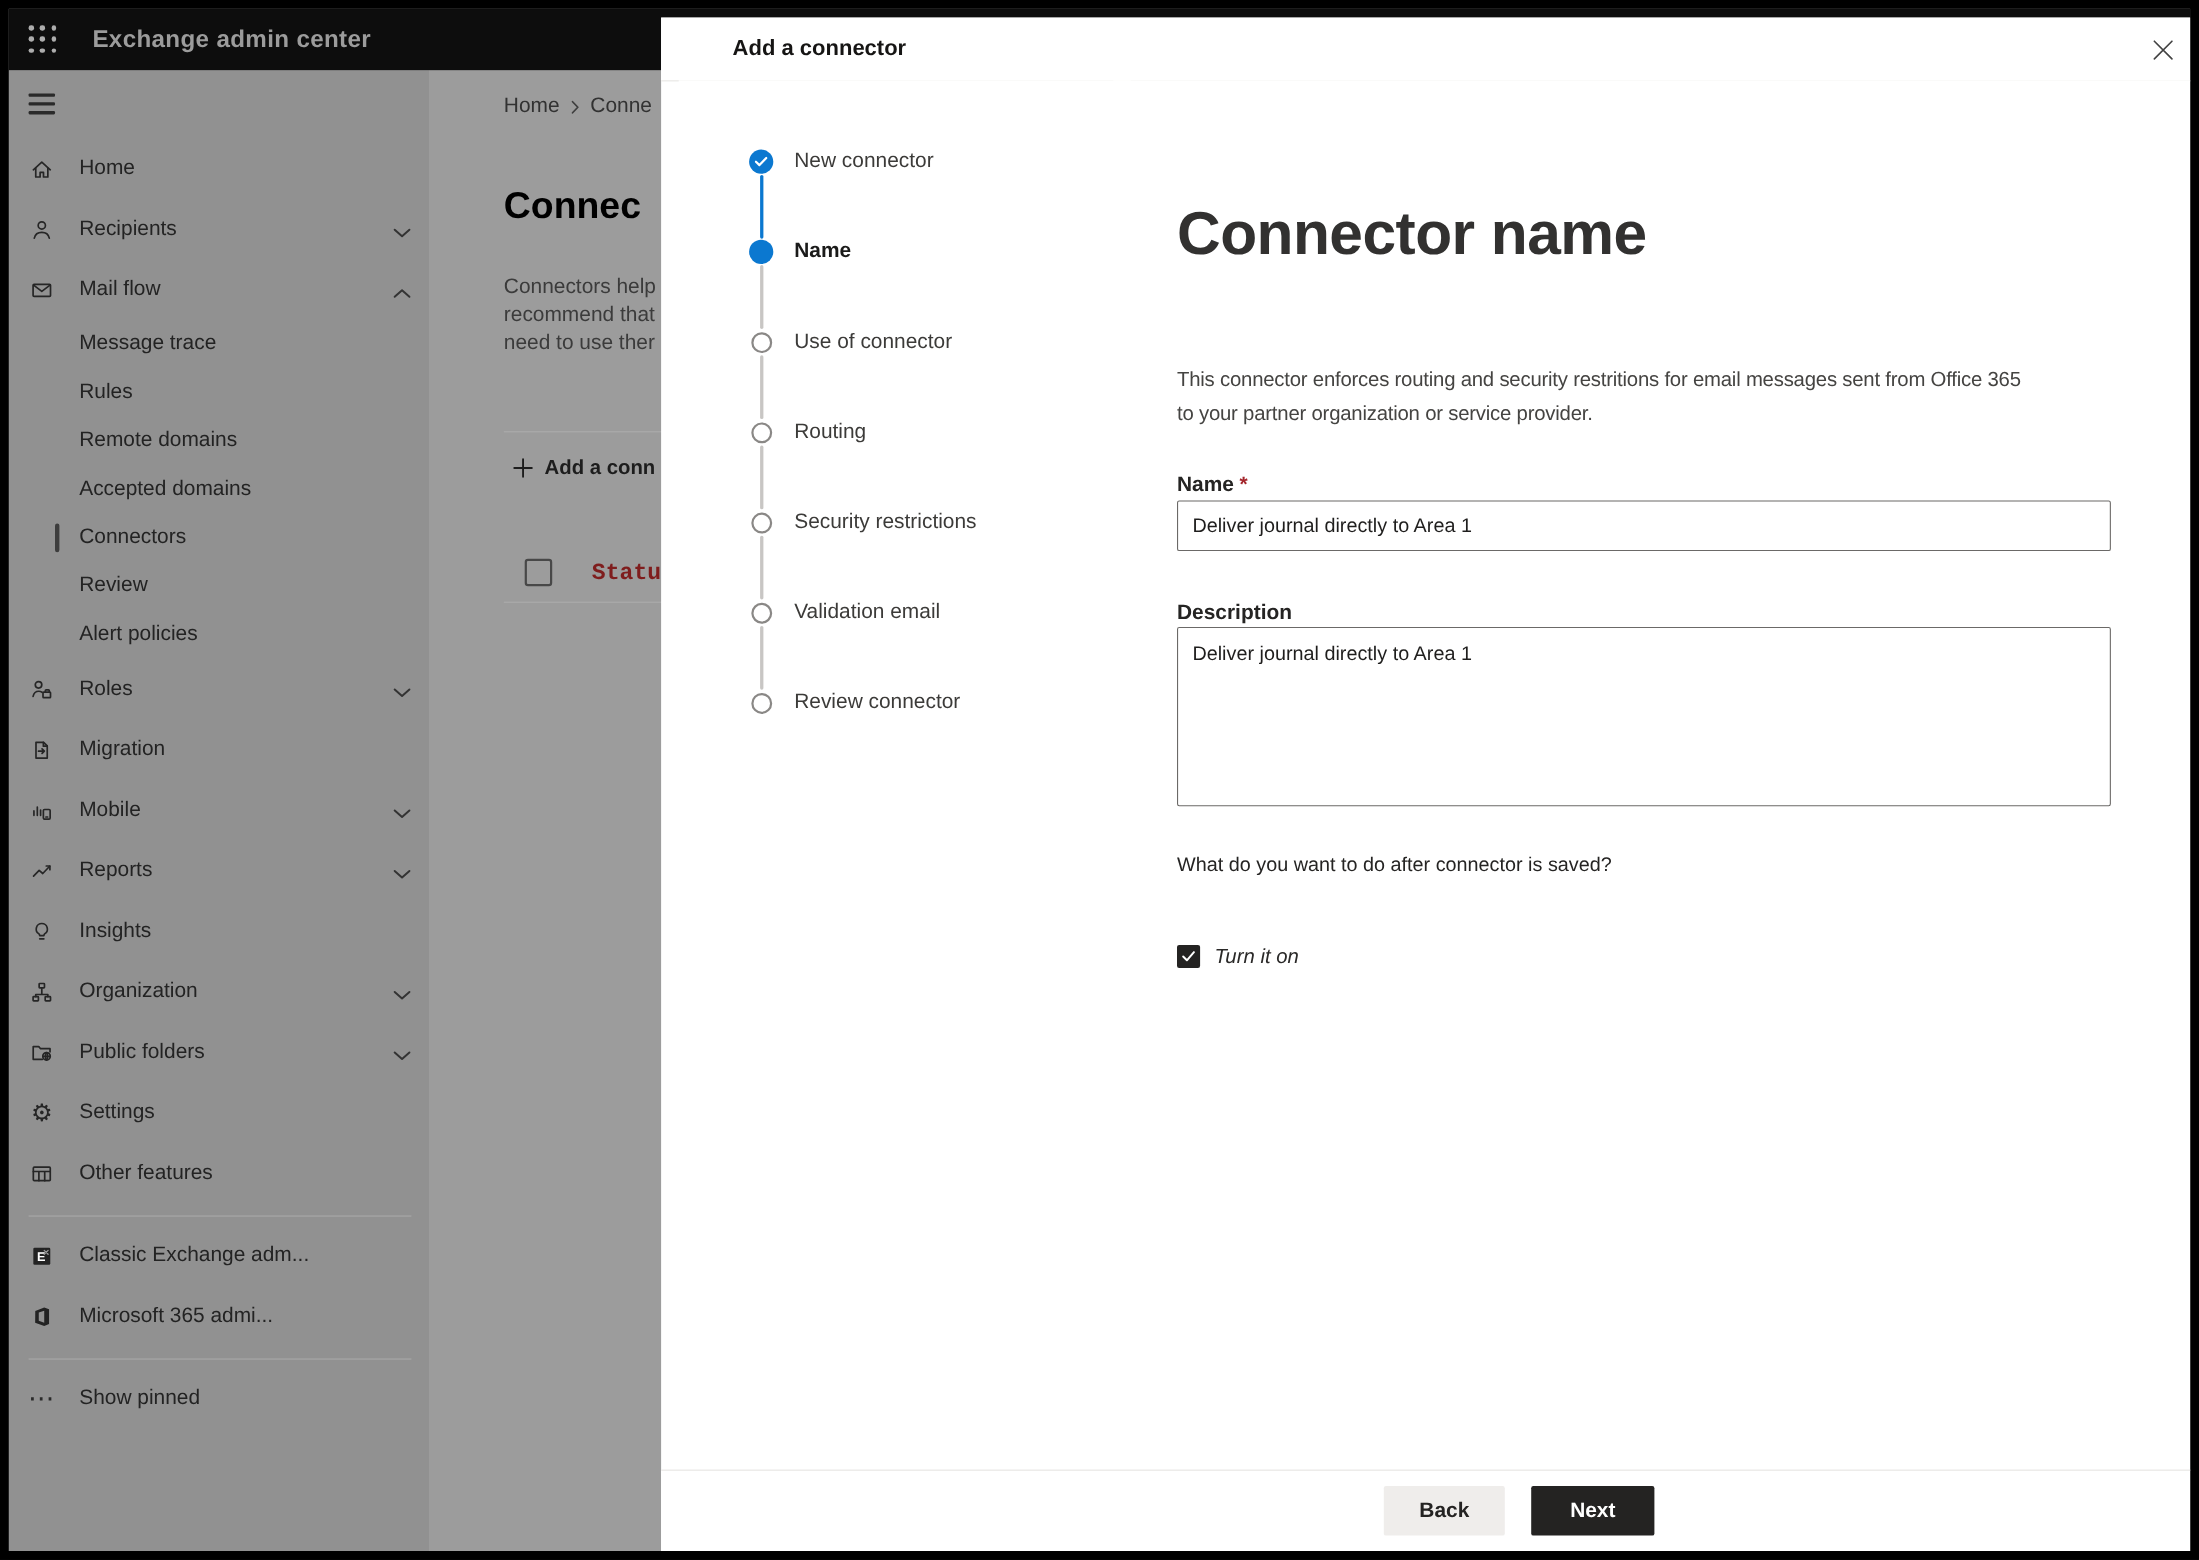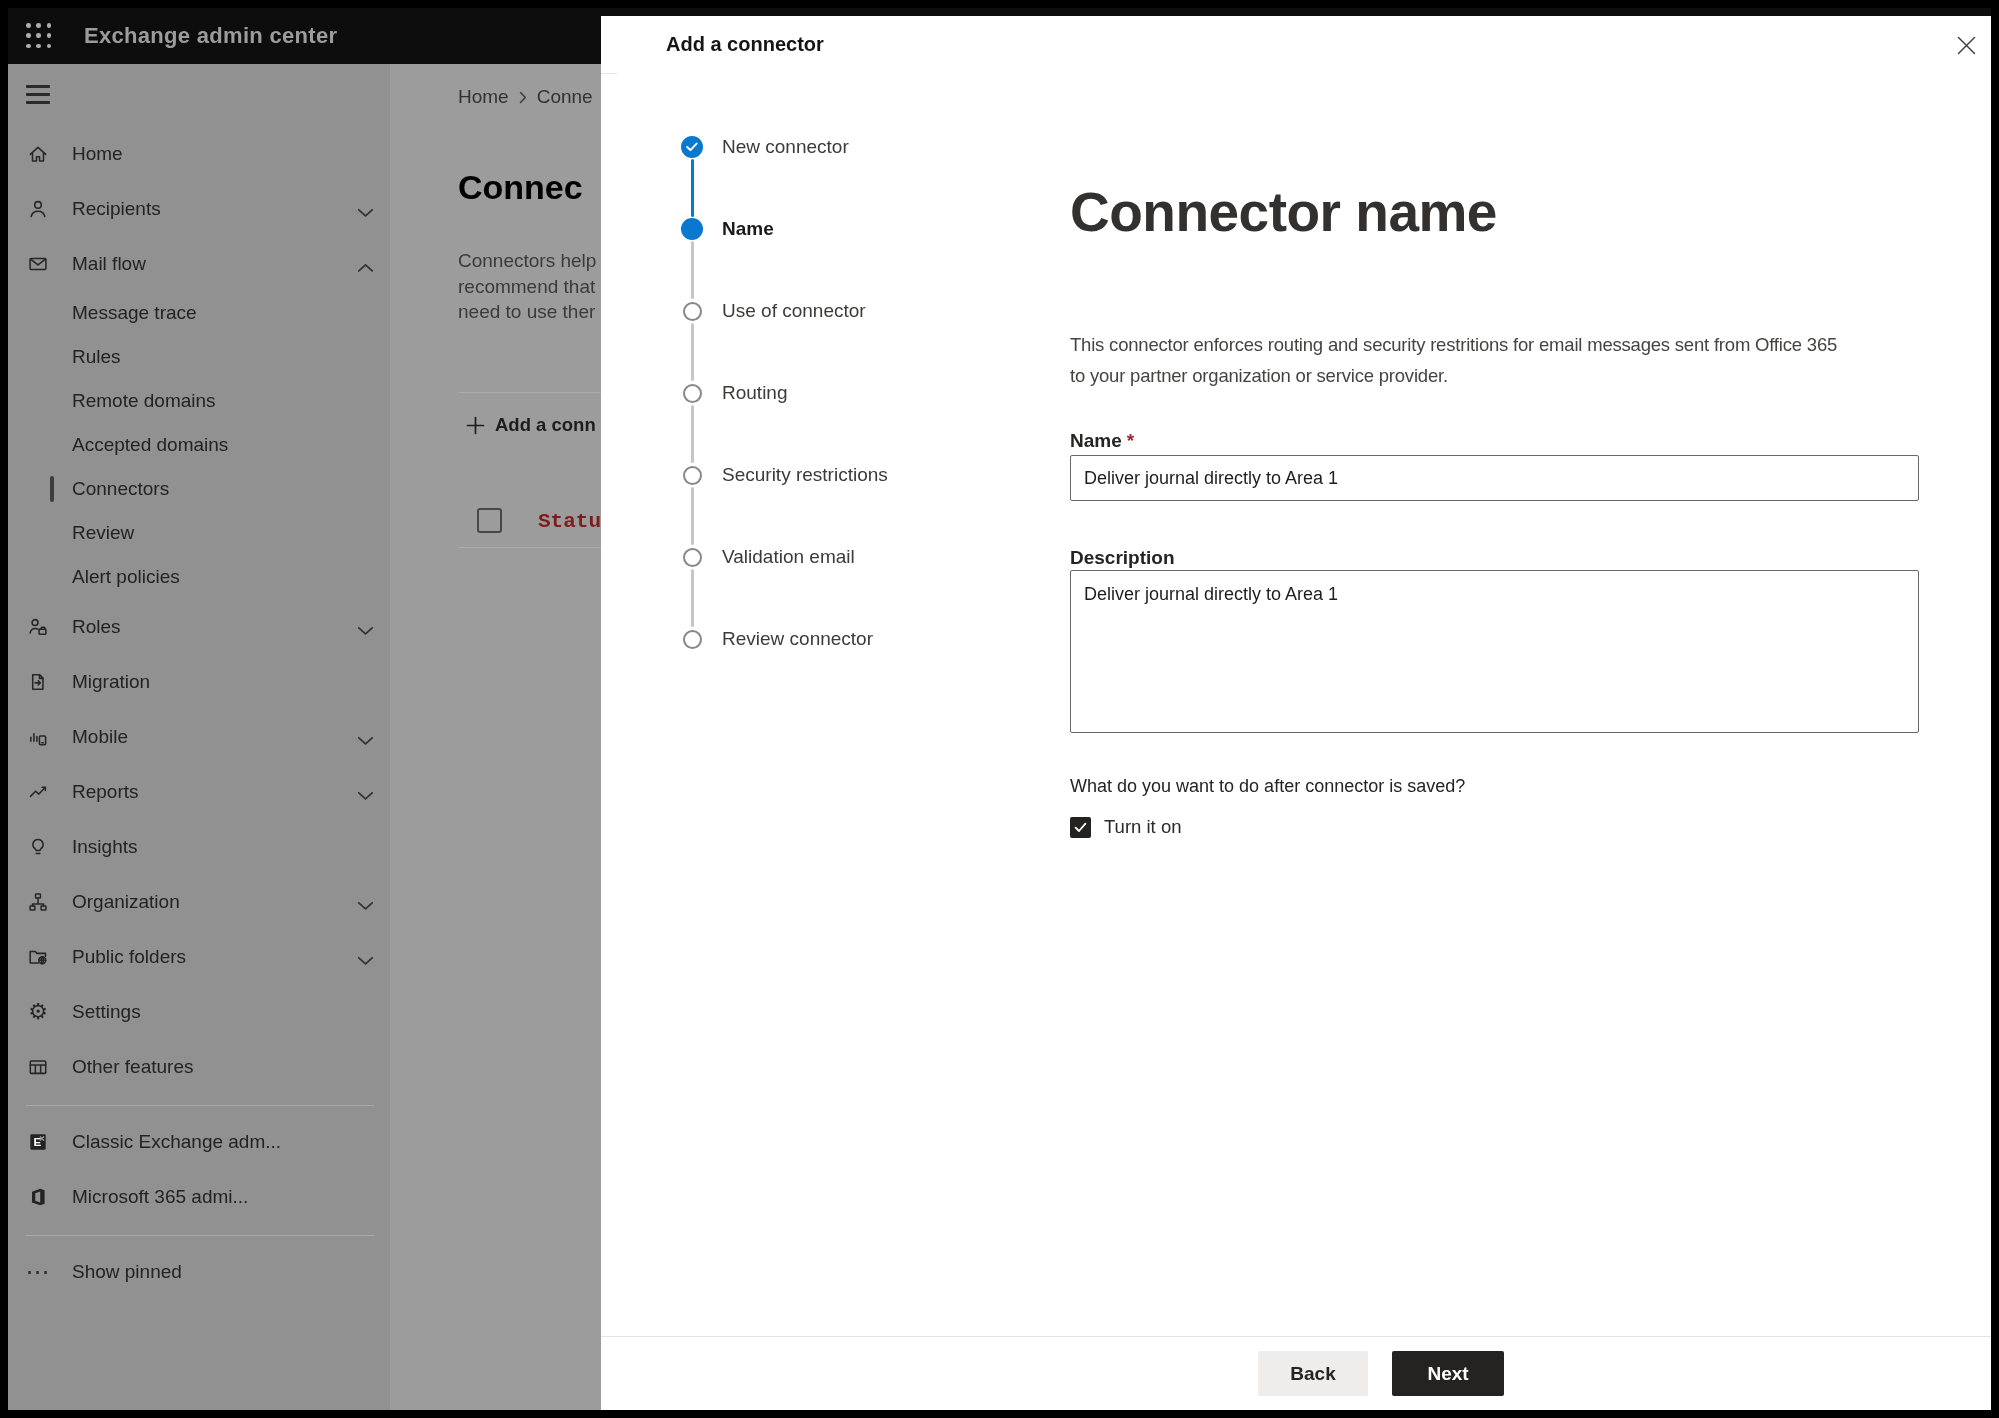--- a/index.html
+++ b/index.html
@@ -70,21 +70,21 @@
   .c-desc div{white-space:nowrap;}
   .f-label{position:absolute;left:58px;font-size:19px;font-weight:700;color:#252423;white-space:nowrap;}
   .req{color:#a4262c;font-weight:700;margin-left:5px;}
   .name-input{position:absolute;left:58px;top:382px;width:849px;height:46px;box-sizing:border-box;
       border:1.4px solid #6b6967;border-radius:2px;background:#fff;padding:0 13px;font-size:18px;color:#1f1e1d;
       font-family:"Liberation Sans","DejaVu Sans",sans-serif;outline:none;}
   .desc-input{position:absolute;left:58px;top:497px;width:849px;height:163px;box-sizing:border-box;
       border:1.4px solid #6b6967;border-radius:2px;background:#fff;padding:11px 13px;font-size:18px;line-height:25px;color:#1f1e1d;
       font-family:"Liberation Sans","DejaVu Sans",sans-serif;outline:none;resize:none;}
   .question{position:absolute;left:58px;top:703px;font-size:18px;font-weight:400;color:#252423;white-space:nowrap;}
-  .check-row{position:absolute;left:58px;top:743px;display:flex;align-items:center;cursor:pointer;}
+  .check-row{position:absolute;left:58px;top:785px;display:flex;align-items:center;cursor:pointer;font-style:italic;}
   .check-box{width:21px;height:21px;border-radius:2px;background:#242322;display:flex;align-items:center;justify-content:center;}
   .check-box svg{stroke:#fff;stroke-width:1.8;fill:none;stroke-linecap:round;stroke-linejoin:round;}
   .check-label{margin-left:13px;font-size:18.5px;color:#2a2928;}
 
   .modal-footer{position:absolute;left:0;right:0;bottom:0;height:81px;background:#fff;border-top:1px solid #e6e4e2;}
   .btn{position:absolute;top:14px;height:45px;border:none;border-radius:2px;font-size:19px;font-weight:700;cursor:pointer;
        font-family:"Liberation Sans","DejaVu Sans",sans-serif;}
   .btn-back{left:657px;width:110px;background:#efedeb;color:#242322;}
   .btn-next{left:775px;width:112px;background:#242322;color:#fff;margin-left:16px;}
 </style>

